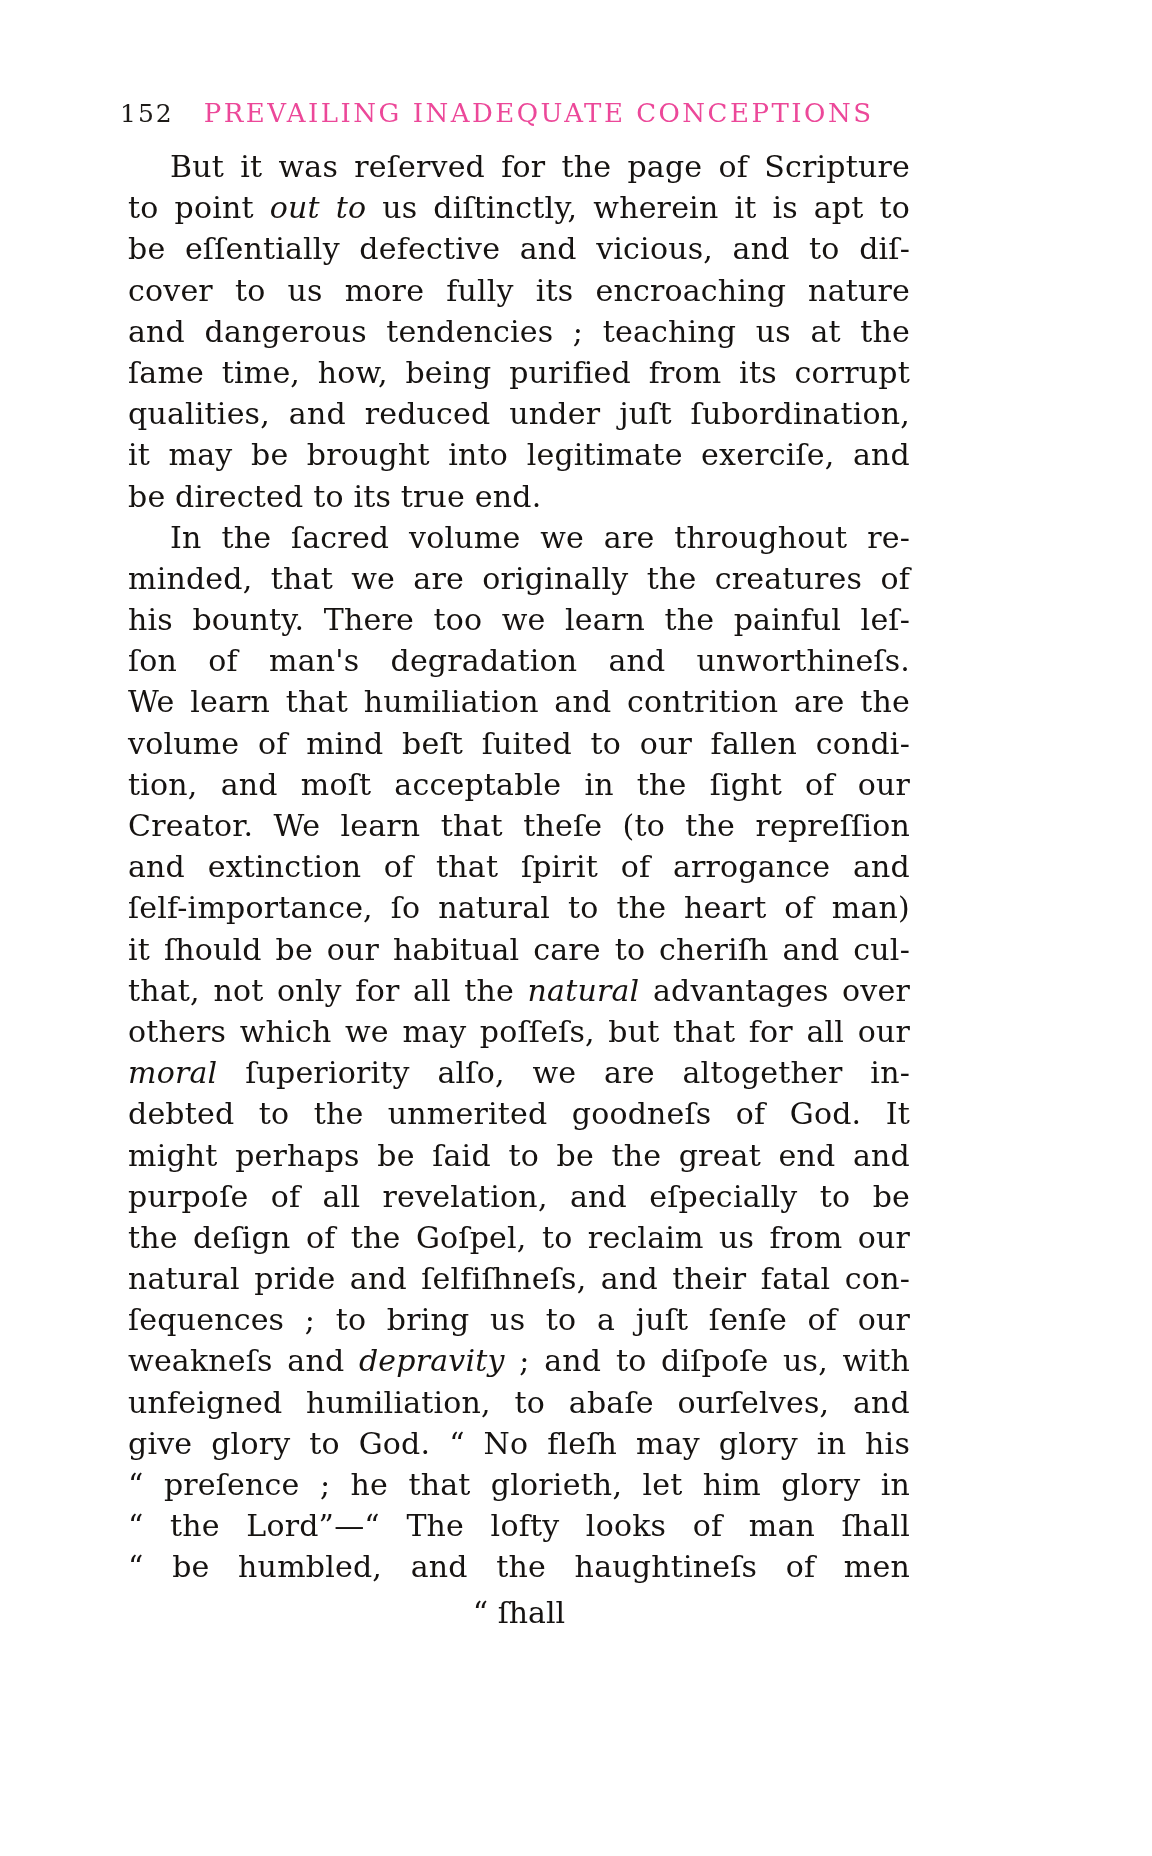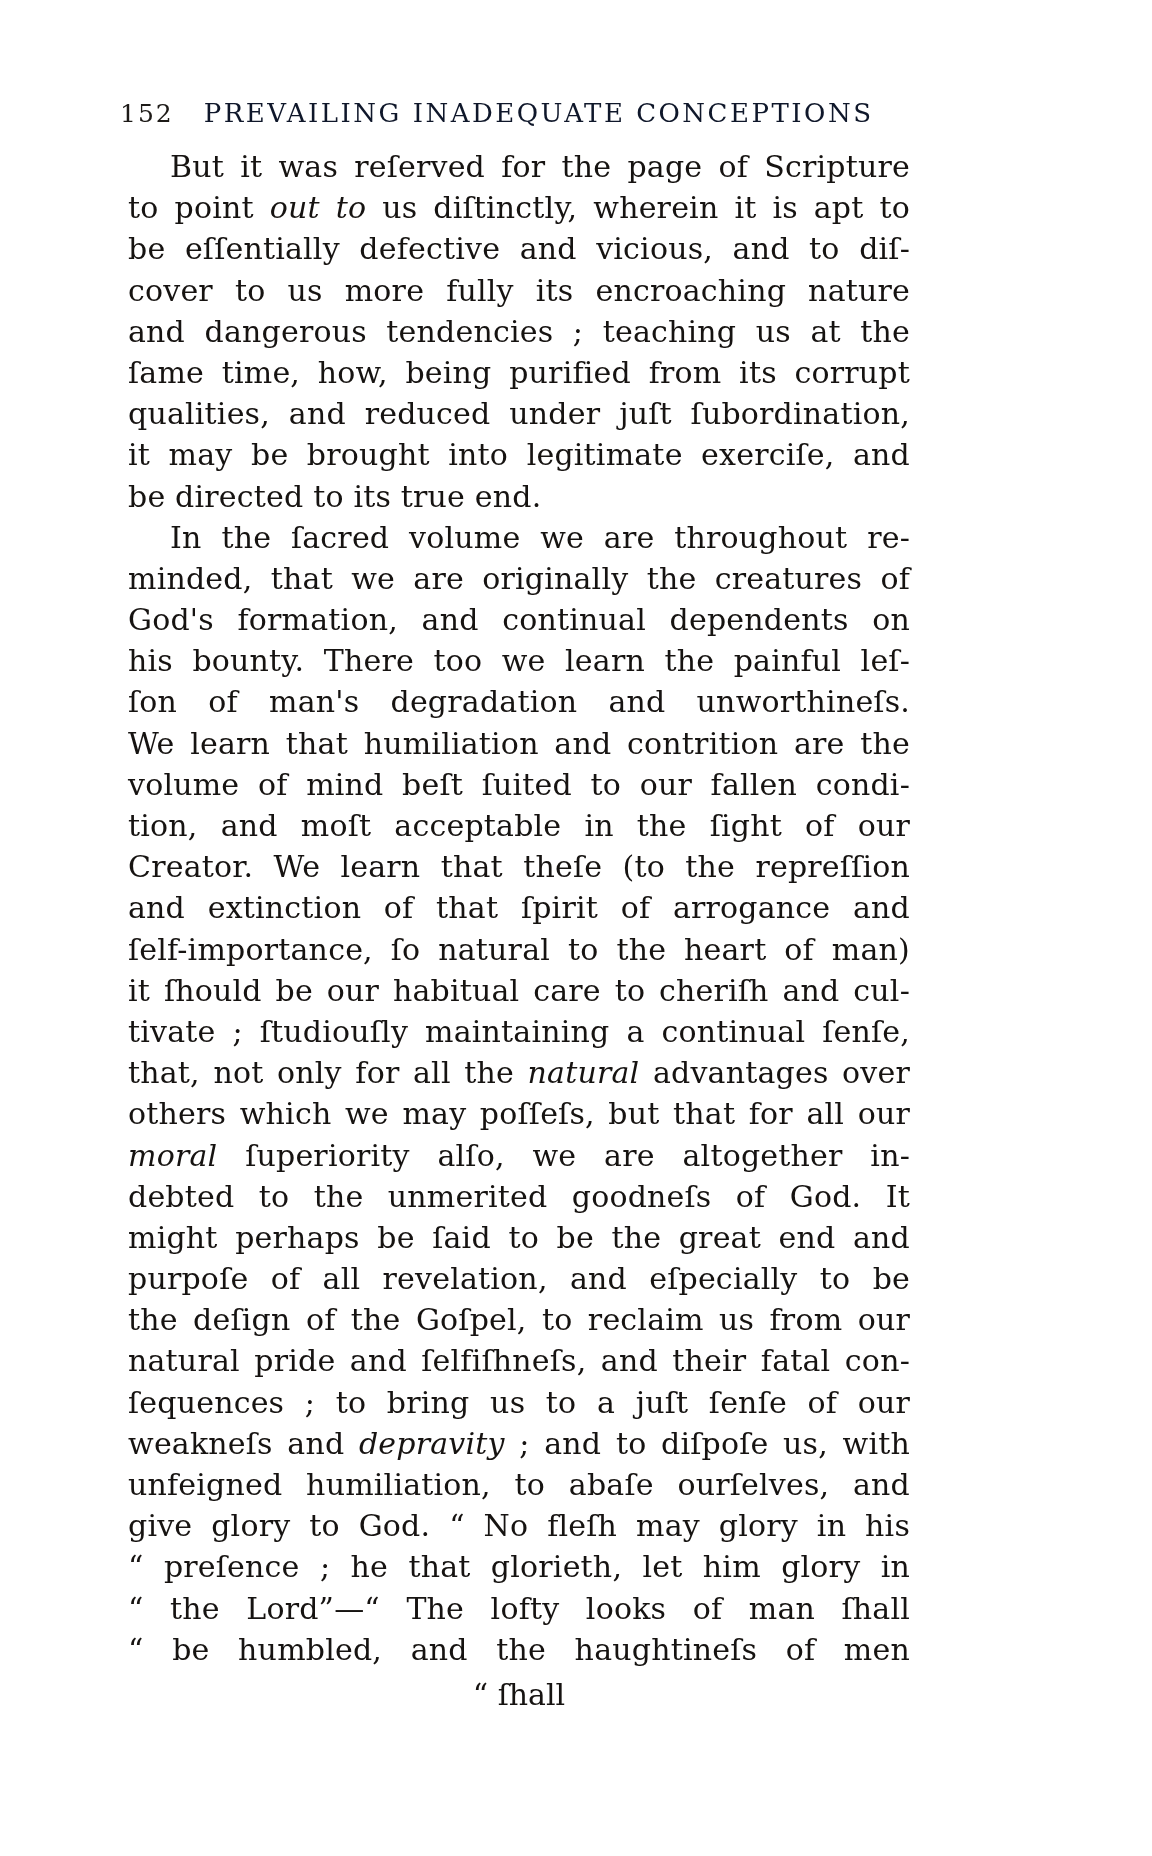--- a/index.html
+++ b/index.html
@@ -24,21 +24,21 @@
   }
   .page-number {
     font-size: 25px;
     letter-spacing: 2px;
     color: #1d1a17;
   }
   .head-title {
     font-size: 26px;
     letter-spacing: 2.5px;
     white-space: nowrap;
-    color: #0f172a;
+    color: #ec4899;
   }
   .body-text {
     margin: 18px 8px 0 128px;
     width: 782px;
   }
   .line {
     font-size: 30px;
     line-height: 41.2px;
     height: 41.2px;
     white-space: normal;
@@ -80,31 +80,29 @@
       <div class="line"><span>to point </span><span class="italic">out to</span><span> us diſtinctly, wherein it is apt to</span></div>
       <div class="line"><span>be eſſentially defective and vicious, and to diſ-</span></div>
       <div class="line"><span>cover to us more fully its encroaching nature</span></div>
       <div class="line"><span>and dangerous tendencies ; teaching us at the</span></div>
       <div class="line"><span>ſame time, how, being purified from its corrupt</span></div>
       <div class="line"><span>qualities, and reduced under juſt ſubordination,</span></div>
       <div class="line"><span>it may be brought into legitimate exerciſe, and</span></div>
       <div class="line no-just"><span>be directed to its true end.</span></div>
       <div class="line indent"><span>In the ſacred volume we are throughout re-</span></div>
       <div class="line"><span>minded, that we are originally the creatures of</span></div>
-      <div class="line"><span>God's formation, and continual dependents on</span></div>
       <div class="line"><span>his bounty.  There too we learn the painful leſ-</span></div>
       <div class="line"><span>ſon of man's degradation and unworthineſs.</span></div>
       <div class="line"><span>We learn that humiliation and contrition are the</span></div>
       <div class="line"><span>volume of mind beſt ſuited to our fallen condi-</span></div>
       <div class="line"><span>tion, and moſt acceptable in the ſight of our</span></div>
       <div class="line"><span>Creator.  We learn that theſe (to the repreſſion</span></div>
       <div class="line"><span>and extinction of that ſpirit of arrogance and</span></div>
       <div class="line"><span>ſelf-importance, ſo natural to the heart of man)</span></div>
       <div class="line"><span>it ſhould be our habitual care to cheriſh and cul-</span></div>
-      <div class="line"><span>tivate ; ſtudiouſly maintaining a continual ſenſe,</span></div>
       <div class="line"><span>that, not only for all the </span><span class="italic">natural</span><span> advantages over</span></div>
       <div class="line"><span>others which we may poſſeſs, but that for all our</span></div>
       <div class="line"><span class="italic">moral</span><span> ſuperiority alſo, we are altogether in-</span></div>
       <div class="line"><span>debted to the unmerited goodneſs of God.  It</span></div>
       <div class="line"><span>might perhaps be ſaid to be the great end and</span></div>
       <div class="line"><span>purpoſe of all revelation, and eſpecially to be</span></div>
       <div class="line"><span>the deſign of the Goſpel, to reclaim us from our</span></div>
       <div class="line"><span>natural pride and ſelfiſhneſs, and their fatal con-</span></div>
       <div class="line"><span>ſequences ; to bring us to a juſt ſenſe of our</span></div>
       <div class="line"><span>weakneſs and </span><span class="italic">depravity</span><span> ; and to diſpoſe us, with</span></div>

